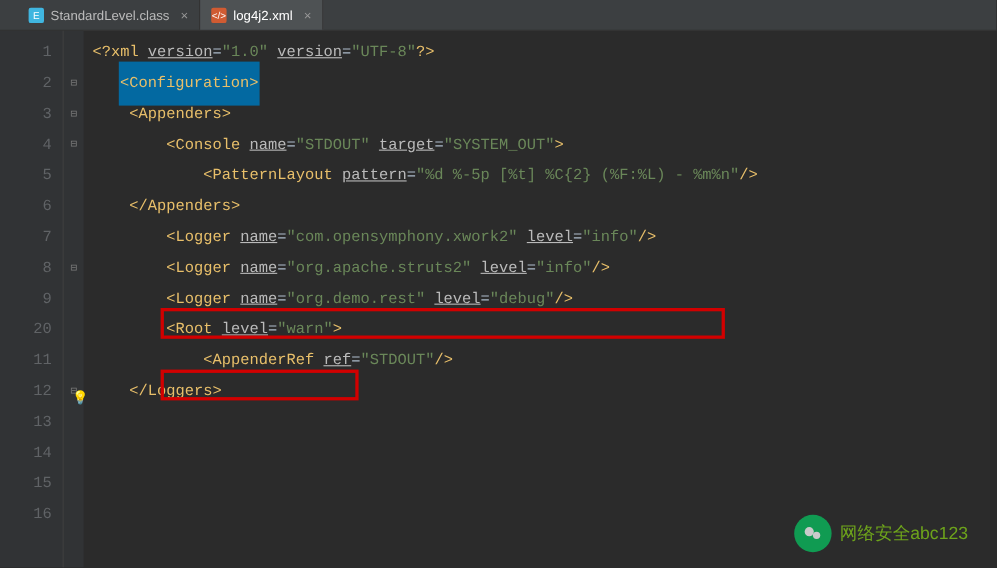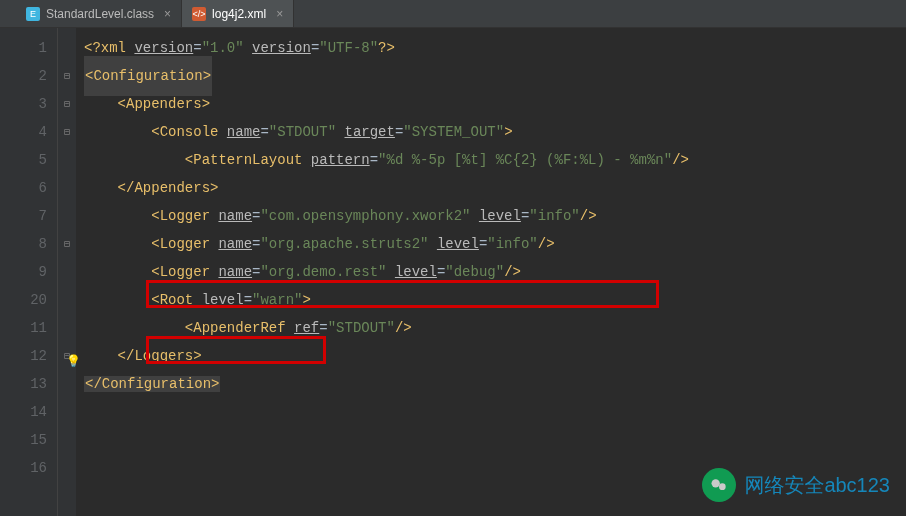--- a/index.html
+++ b/index.html
@@ -15,24 +15,24 @@
 .fold { width:18px; background:#313335; padding-top:6px; }
 .fold div { height:28px; display:flex; align-items:center; justify-content:center; color:#7a7a7a; font-size:10px; }
 .code { padding:6px 0 0 8px; line-height:28px; position:relative; flex:1; }
 .line { height:28px; white-space:pre; position:relative; }
 .tag-bracket { color:#e8bf6a; }
 .tag-name { color:#e8bf6a; }
 .attr-name { color:#bababa;text-decoration:underline; }
 .attr-val { color:#6a8759; }
 .punc { color:#a9b7c6; }
 .pi { color:#e8bf6a; }
-.hl1 { background:#404040; padding:12px 1px; }
+.hl1 { background:#0369a1; padding:12px 1px;margin-left:24px; }
 .hl2 { background:#404040; padding:0 1px; }
 .redbox { position:absolute; border:3px solid #d20000; pointer-events:none; }
-.watermark { position:absolute; right:16px; bottom:14px; display:flex; align-items:center; gap:8px; color:#0ea5e9; font-family:sans-serif; font-size:20px; opacity:0.75; }
+.watermark { position:absolute; right:26px; bottom:14px; display:flex; align-items:center; gap:8px; color:#84cc16; font-family:sans-serif; font-size:16px; opacity:0.75; }
 .wechat { width:34px; height:34px; border-radius:50%; background:#07c160; display:flex; align-items:center; justify-content:center; color:#fff; }
 .bulb { position:absolute; left:-18px; top:6px; color:#f0a732; font-size:12px; }
 </style>
 </head>
 <body>
 
 <div class="tabs">
   <div class="tab">
     <span class="tab-icon" style="background:#40b6e0;color:#fff;">E</span>
     <span>StandardLevel.class</span>
@@ -88,21 +88,20 @@
     <div class="line">    <span class="tag-bracket">&lt;</span><span class="tag-name">Appenders</span><span class="tag-bracket">&gt;</span></div>
     <div class="line">        <span class="tag-bracket">&lt;</span><span class="tag-name">Console </span><span class="attr-name">name</span><span class="punc">=</span><span class="attr-val">"STDOUT"</span> <span class="attr-name">target</span><span class="punc">=</span><span class="attr-val">"SYSTEM_OUT"</span><span class="tag-bracket">&gt;</span></div>
     <div class="line">            <span class="tag-bracket">&lt;</span><span class="tag-name">PatternLayout </span><span class="attr-name">pattern</span><span class="punc">=</span><span class="attr-val">"%d %-5p [%t] %C{2} (%F:%L) - %m%n"</span><span class="tag-bracket">/&gt;</span></div>
     <div class="line">    <span class="tag-bracket">&lt;/</span><span class="tag-name">Appenders</span><span class="tag-bracket">&gt;</span></div>
     <div class="line">        <span class="tag-bracket">&lt;</span><span class="tag-name">Logger </span><span class="attr-name">name</span><span class="punc">=</span><span class="attr-val">"com.opensymphony.xwork2"</span> <span class="attr-name">level</span><span class="punc">=</span><span class="attr-val">"info"</span><span class="tag-bracket">/&gt;</span></div>
     <div class="line">        <span class="tag-bracket">&lt;</span><span class="tag-name">Logger </span><span class="attr-name">name</span><span class="punc">=</span><span class="attr-val">"org.apache.struts2"</span> <span class="attr-name">level</span><span class="punc">=</span><span class="attr-val">"info"</span><span class="tag-bracket">/&gt;</span></div>
     <div class="line">        <span class="tag-bracket">&lt;</span><span class="tag-name">Logger </span><span class="attr-name">name</span><span class="punc">=</span><span class="attr-val">"org.demo.rest"</span> <span class="attr-name">level</span><span class="punc">=</span><span class="attr-val">"debug"</span><span class="tag-bracket">/&gt;</span></div>
     <div class="line">        <span class="tag-bracket">&lt;</span><span class="tag-name">Root </span><span class="attr-name">level</span><span class="punc">=</span><span class="attr-val">"warn"</span><span class="tag-bracket">&gt;</span></div>
     <div class="line">            <span class="tag-bracket">&lt;</span><span class="tag-name">AppenderRef </span><span class="attr-name">ref</span><span class="punc">=</span><span class="attr-val">"STDOUT"</span><span class="tag-bracket">/&gt;</span></div>
     <div class="line"><span class="bulb">💡</span>    <span class="tag-bracket">&lt;/</span><span class="tag-name">Loggers</span><span class="tag-bracket">&gt;</span></div>
-    <div class="line"><span class="hl2"><span class="tag-bracket">&lt;/</span><span class="tag-name">Configuration</span><span class="tag-bracket">&gt;</span></span></div>
 
     <div class="redbox" style="left:70px; top:252px; width:513px; height:28px;"></div>
     <div class="redbox" style="left:70px; top:308px; width:180px; height:28px;"></div>
   </div>
 </div>
 
 <div class="watermark">
   <span class="wechat">
     <svg width="20" height="20" viewBox="0 0 24 24" fill="#fff">
         <circle cx="8" cy="10" r="5"></circle>

